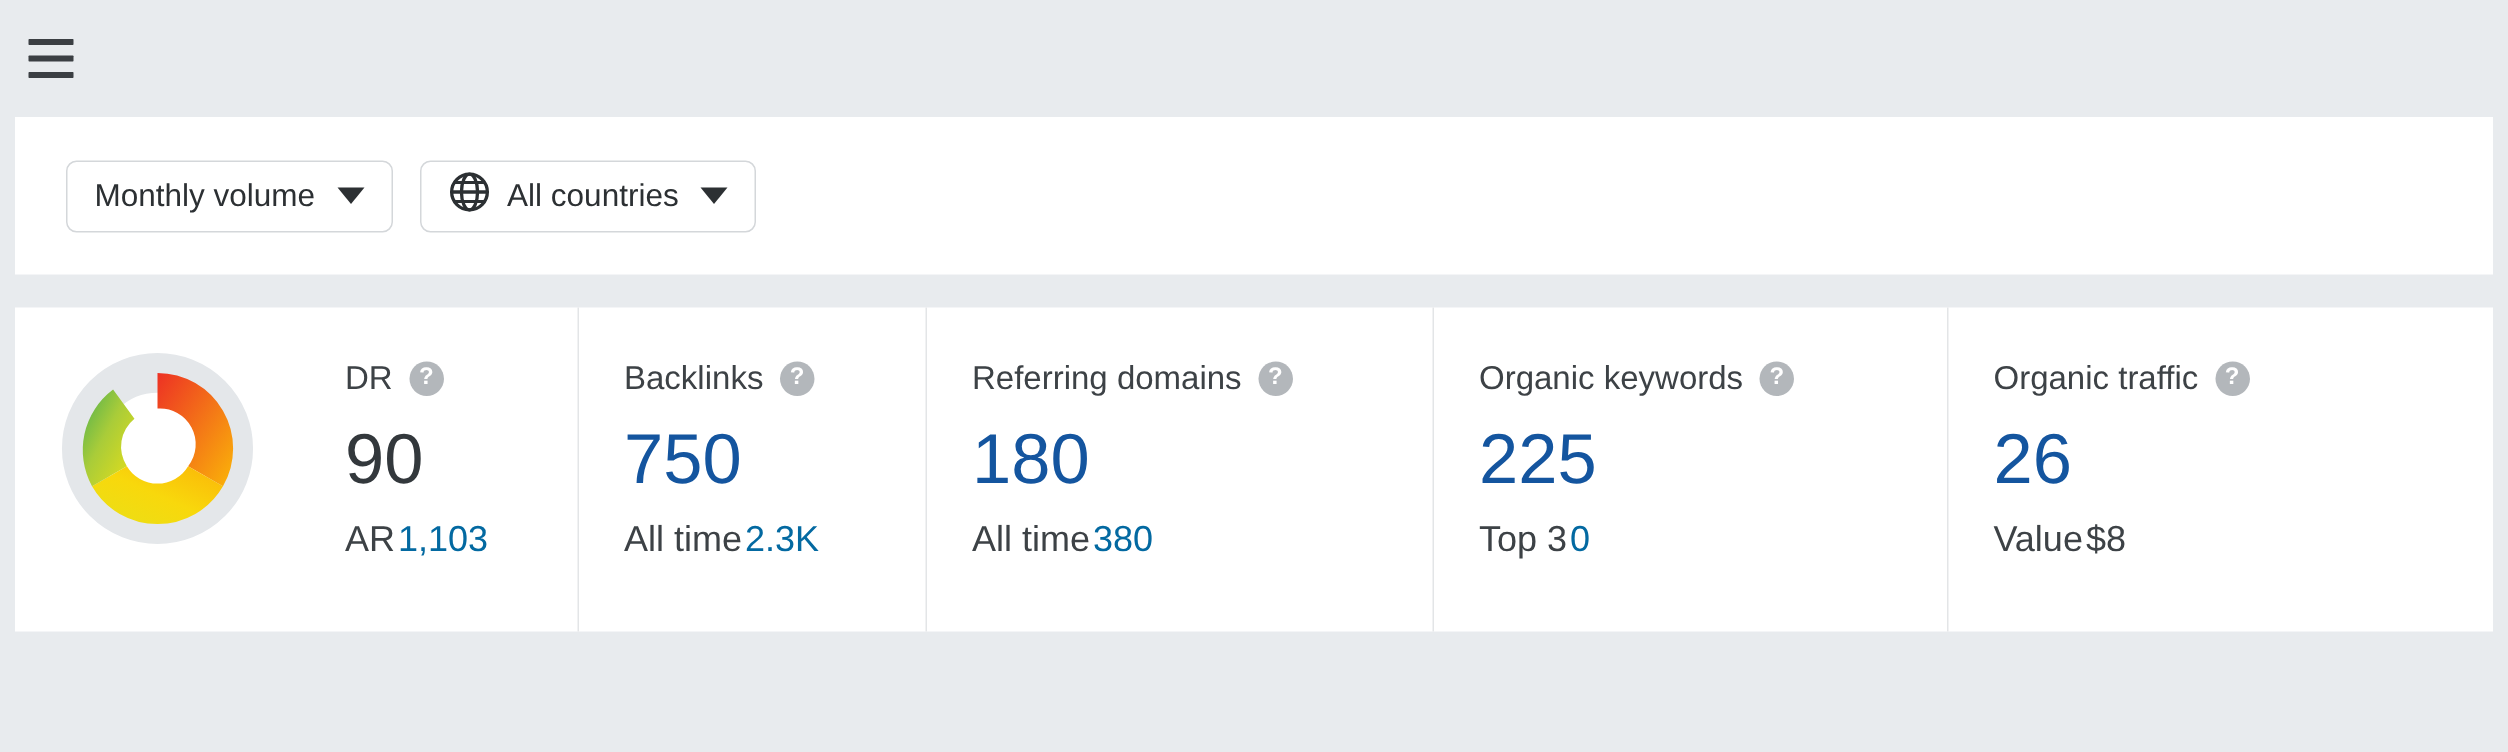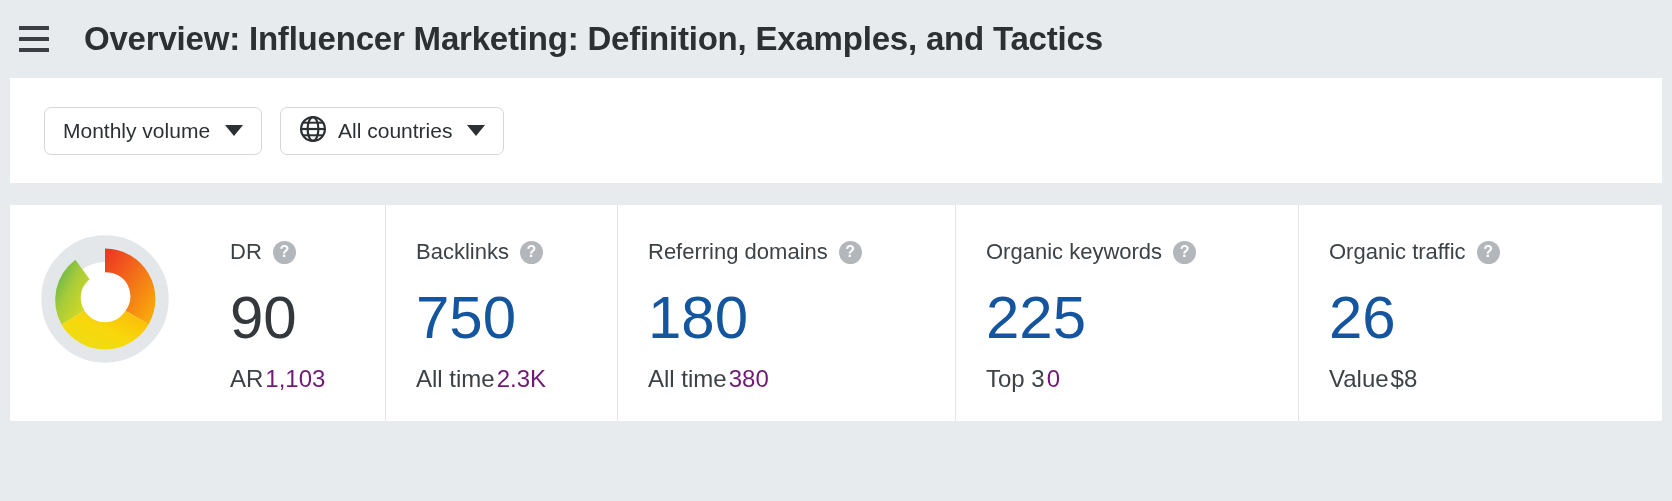--- a/index.html
+++ b/index.html
@@ -144,59 +144,58 @@
     font-weight: bold;
     display: inline-flex;
     align-items: center;
     justify-content: center;
     flex: none;
     cursor: pointer;
     line-height: 1;
     font-family: "Liberation Sans", sans-serif;
   }
   .metric-value {
-    margin-top: 19px;
-    font-size: 60px;
+    margin-top: 14px;
+    font-size: 47px;
     line-height: 1.05;
     color: #14559f;
     white-space: nowrap;
     cursor: pointer;
   }
   .metric-value.dark { color: #33383c; cursor: default; }
 
   .metric-sub {
     margin-top: 16px;
     font-size: 24px;
     color: #3d4246;
     white-space: nowrap;
     display: flex;
     gap: 2px;
     align-items: baseline;
   }
-  .sub-val { color: #701a75; cursor: pointer; }
+  .sub-val { color: #0369a1; cursor: pointer; }
   .sub-val.dark { color: #3d4246; cursor: default; }
 
   .w-dr   { width: 185px; }
   .w-bl   { width: 232px; }
   .w-rd   { width: 338px; }
   .w-ok   { width: 343px; }
   .w-ot   { width: 300px; }
 </style>
 </head>
 <body>
 
 <div id="app">
 
   <div class="header">
     <div class="hamburger">
       <span></span>
       <span></span>
       <span></span>
     </div>
-    <div class="page-title">Overview: Influencer Marketing: Definition, Examples, and Tactics</div>
   </div>
 
   <div class="filter-card">
 
     <div class="pill">
       <span class="pill-label">Monthly volume</span>
       <span class="caret"></span>
     </div>
 
     <div class="pill">

